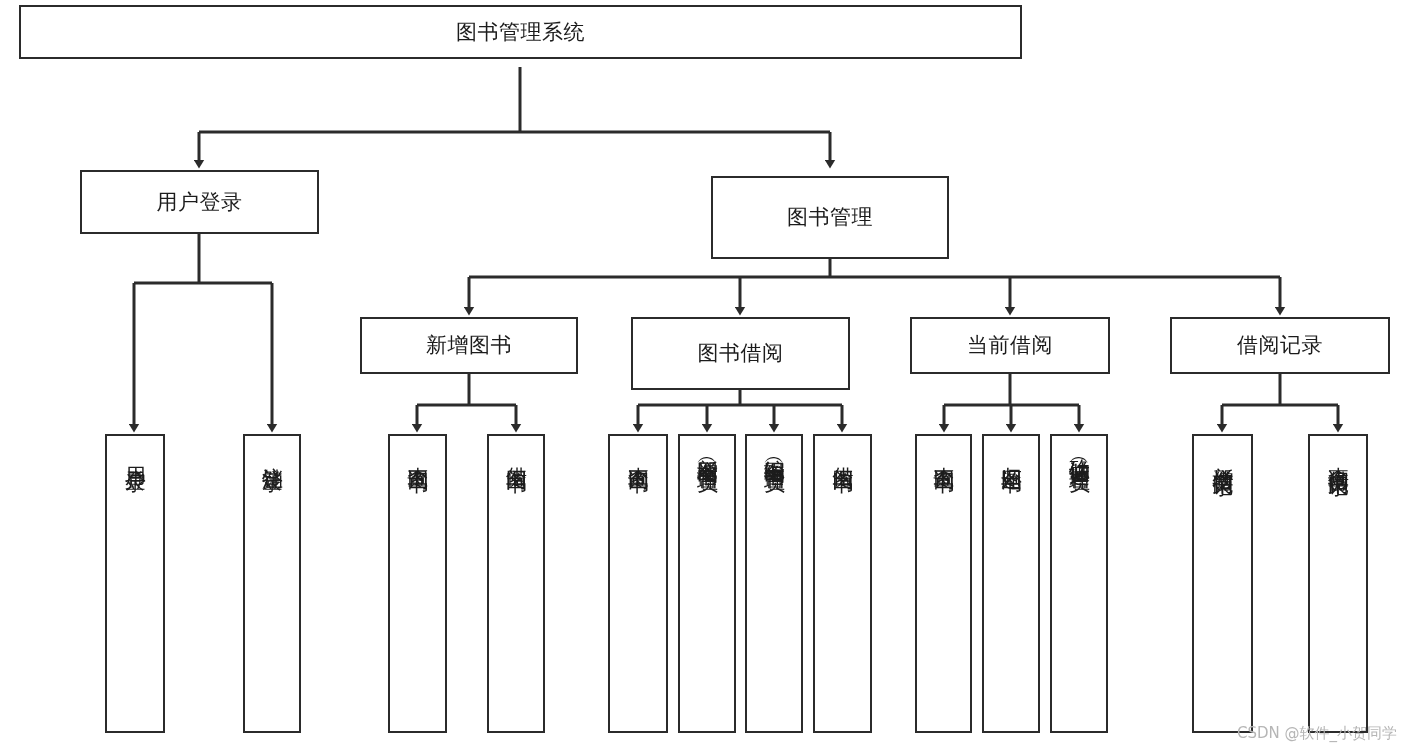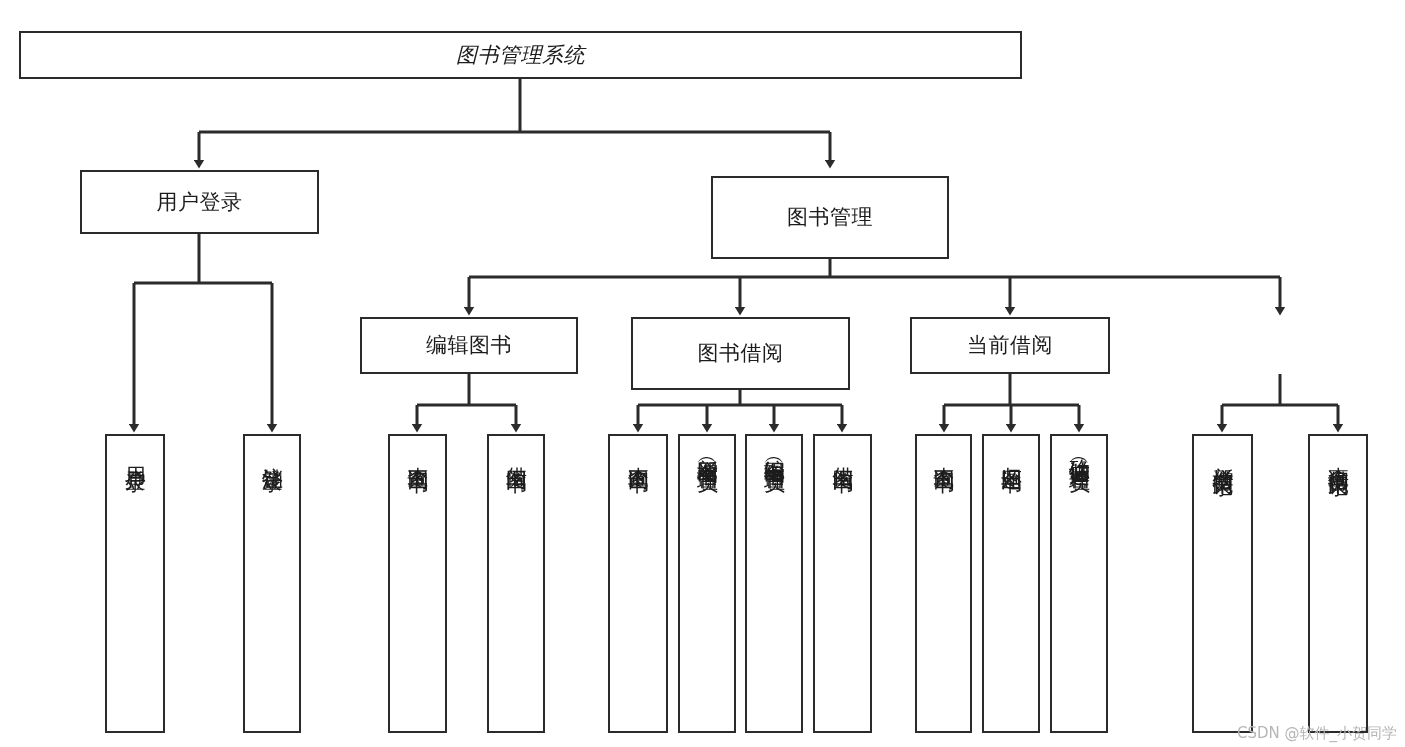--- a/index.html
+++ b/index.html
@@ -118,39 +118,42 @@
       <path d="M1011,405 L1011,424" marker-end="url(#arrow)"></path>
       <path d="M1079,405 L1079,424" marker-end="url(#arrow)"></path>
 
       <path d="M1280,374 L1280,405"></path>
       <path d="M1222,405 L1338,405"></path>
       <path d="M1222,405 L1222,424" marker-end="url(#arrow)"></path>
       <path d="M1338,405 L1338,424" marker-end="url(#arrow)"></path>
     </g>
   </svg>
 
-  <div class="node root h" style="left:19px; top:31px; width:1003px; height:48px;font-style:italic;">
+  <div class="node root h" style="left:19px; top:5px; width:1003px; height:54px;">
     <span class="lbl">图书管理系统</span>
   </div>
 
   <div class="node h" style="left:80px; top:170px; width:239px; height:64px;">
     <span class="lbl">用户登录</span>
   </div>
   <div class="node h" style="left:711px; top:176px; width:238px; height:83px;">
     <span class="lbl">图书管理</span>
   </div>
 
   <div class="node h" style="left:360px; top:317px; width:218px; height:57px;">
-    <span class="lbl">编辑图书</span>
+    <span class="lbl">新增图书</span>
   </div>
   <div class="node h" style="left:631px; top:317px; width:219px; height:73px;">
     <span class="lbl">图书借阅</span>
   </div>
   <div class="node h" style="left:910px; top:317px; width:200px; height:57px;">
     <span class="lbl">当前借阅</span>
+  </div>
+  <div class="node h" style="left:1170px; top:317px; width:220px; height:57px;">
+    <span class="lbl">借阅记录</span>
   </div>
 
   <div class="node v" style="left:105px; top:434px; width:60px; height:299px;">
     <span class="lbl">用户登录</span>
   </div>
   <div class="node v" style="left:243px; top:434px; width:58px; height:299px;">
     <span class="lbl">注销登录</span>
   </div>
   <div class="node v" style="left:388px; top:434px; width:59px; height:299px;">
     <span class="lbl">查询图书</span>

